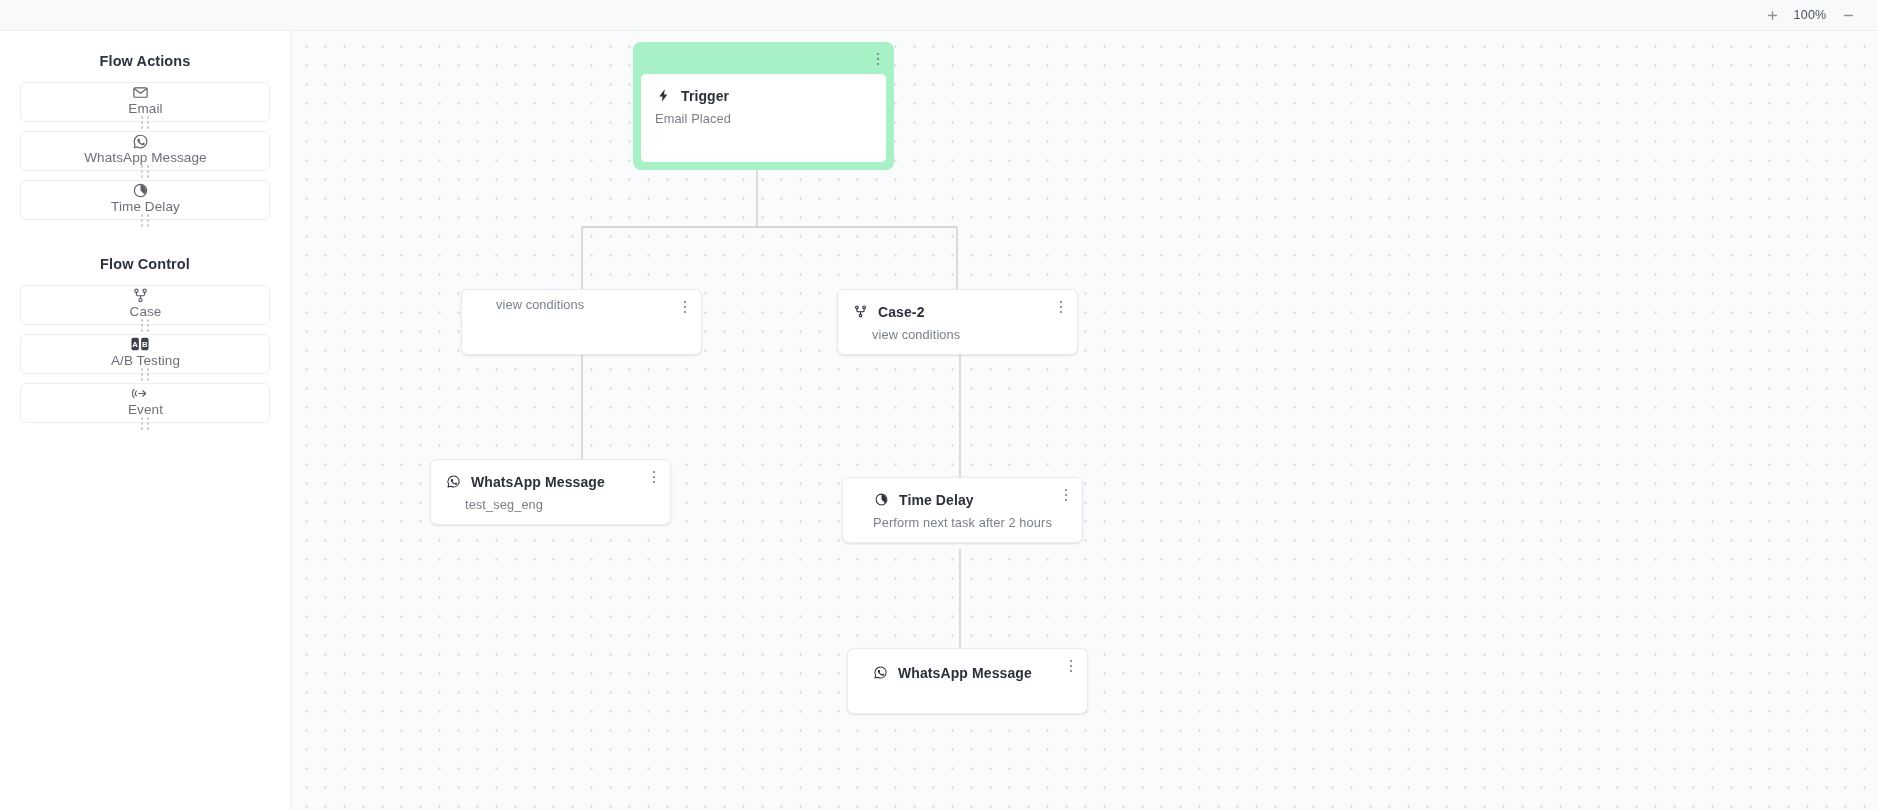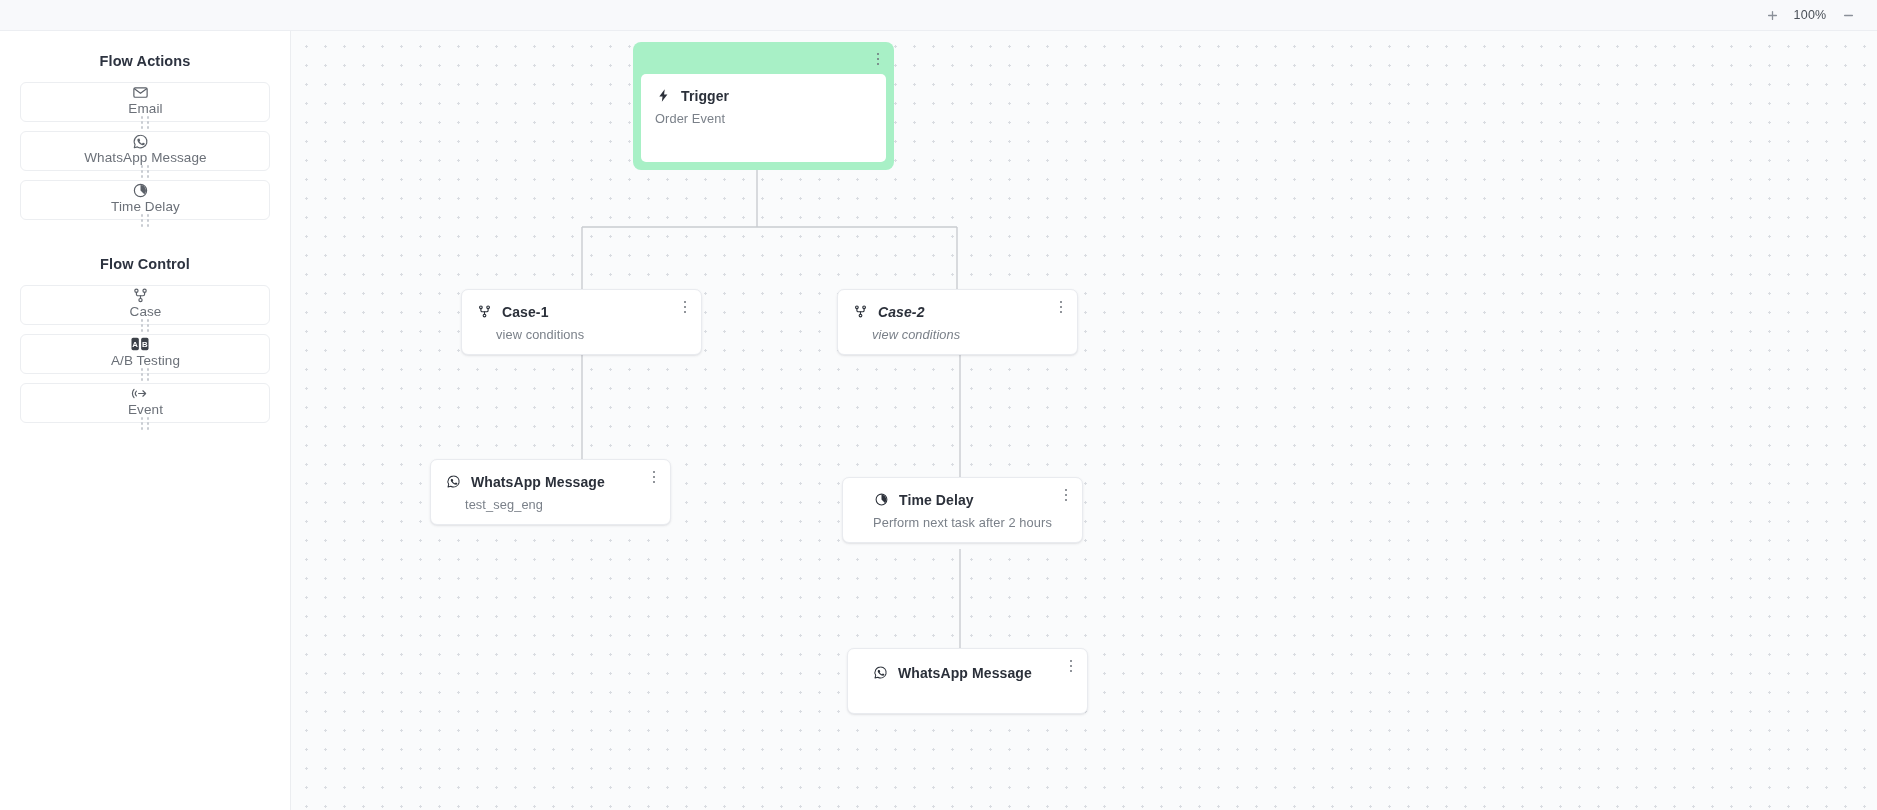--- a/index.html
+++ b/index.html
@@ -306,61 +306,49 @@
         </div>
       <div class="trigger-card" style="left:8px; top:32px; width:245px; height:88px;">
         <div class="node-head">
           <span class="node-icon">
             <svg width="15" height="15" viewBox="0 0 20 20">
                 <path d="M11.6 1.6L4.4 11.2h4.3l-.9 7.2 7.4-9.8h-4.4z" fill="currentColor"></path>
               </svg>
           </span>
           <span class="node-title">Trigger</span>
         </div>
-        <div class="node-sub">Order Event</div>
+        <div class="node-sub">Email Placed</div>
       </div>
     </div>
 
     <div class="node" style="left:170px; top:258px; width:241px; height:66px;">
+      <div class="kebab">
+          <i></i>
+          <i></i>
+          <i></i>
+        </div>
+      <div class="node-sub" style="padding-left:34px;">view conditions</div>
+    </div>
+
+    <div class="node" style="left:546px; top:258px; width:241px; height:66px;">
       <div class="kebab">
           <i></i>
           <i></i>
           <i></i>
         </div>
       <div class="node-head">
         <span class="node-icon">
           <svg width="15" height="15" viewBox="0 0 20 20" fill="none" stroke="currentColor" stroke-width="1.5">
             <circle cx="5.2" cy="4.4" r="1.8"></circle>
               <circle cx="14.8" cy="4.4" r="1.8"></circle>
               <circle cx="10" cy="15.4" r="1.8"></circle>
             <path d="M5.2 6.2v2.3a1.8 1.8 0 001.8 1.8h6a1.8 1.8 0 001.8-1.8V6.2" stroke-linecap="round"></path>
             <path d="M10 10.3v3.3" stroke-linecap="round"></path>
           </svg>
         </span>
-        <span class="node-title">Case-1</span>
-      </div>
-      <div class="node-sub" style="padding-left:34px;">view conditions</div>
-    </div>
-
-    <div class="node" style="left:546px; top:258px; width:241px; height:66px;font-style:italic;">
-      <div class="kebab">
-          <i></i>
-          <i></i>
-          <i></i>
-        </div>
-      <div class="node-head">
-        <span class="node-icon">
-          <svg width="15" height="15" viewBox="0 0 20 20" fill="none" stroke="currentColor" stroke-width="1.5">
-            <circle cx="5.2" cy="4.4" r="1.8"></circle>
-              <circle cx="14.8" cy="4.4" r="1.8"></circle>
-              <circle cx="10" cy="15.4" r="1.8"></circle>
-            <path d="M5.2 6.2v2.3a1.8 1.8 0 001.8 1.8h6a1.8 1.8 0 001.8-1.8V6.2" stroke-linecap="round"></path>
-            <path d="M10 10.3v3.3" stroke-linecap="round"></path>
-          </svg>
-        </span>
         <span class="node-title">Case-2</span>
       </div>
       <div class="node-sub" style="padding-left:34px;">view conditions</div>
     </div>
 
     <div class="node" style="left:139px; top:428px; width:241px; height:66px;">
       <div class="kebab">
           <i></i>
           <i></i>
           <i></i>

